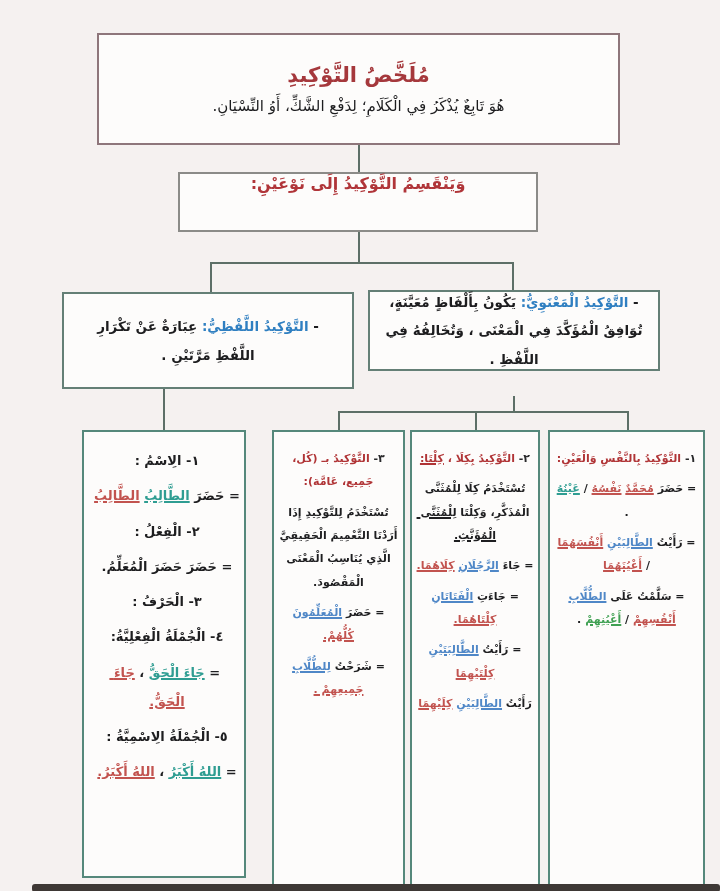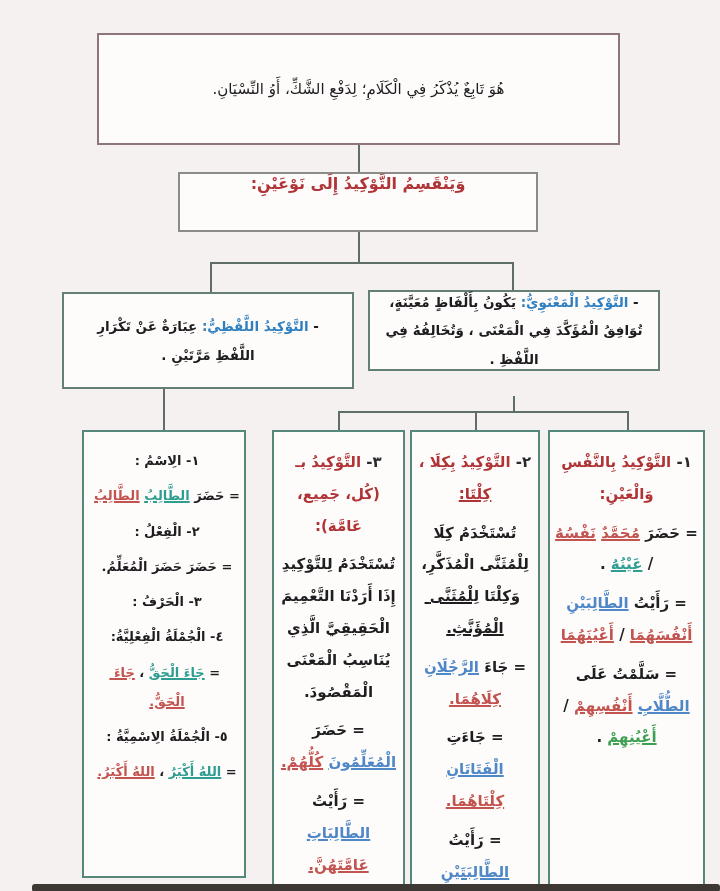--- a/index.html
+++ b/index.html
@@ -14,21 +14,21 @@
   .title-box{border:2px solid #8e767b;display:flex;flex-direction:column;justify-content:center;align-items:center;gap:10px;}
   .title-text{color:#a5383c;font-size:21px;font-weight:bold;}
   .def-text{color:#1d1d1f;font-size:15px;font-weight:normal;}
   .division-box{border:2px solid #8b8b88;display:flex;justify-content:center;align-items:flex-start;}
   .division-text{color:#b03539;font-size:16px;font-weight:bold;}
   .type-box{border:2px solid #64807691;border-color:#647f76;padding:8px 14px;display:flex;align-items:center;}
   .type-box .blk{margin:0;text-align:center;font-size:13.5px;font-weight:bold;line-height:2.1;color:#1d1d1f;}
   .col{border:2px solid #55887b;padding:8px 4px 4px 4px;overflow:hidden;}
   .col .blk{text-align:center;font-weight:bold;color:#1e1e20;}
   .col-wide .blk{font-size:13px;line-height:2.25;margin:6px 0;}
-  .col-narrow .blk{font-size:15px;line-height:2.12;margin:7px 0;}
+  .col-narrow .blk{font-size:11px;line-height:2.12;margin:7px 0;}
   .blk-hdr{color:#b03436;}
   .blk-h{color:#141416;}
   .seg{white-space:pre-wrap;}
   .seg-p{color:inherit;}
   .seg-red{color:#b03436;}
   .seg-n{color:#2a2a2c;}
   .seg-redu{color:#b03436;text-decoration:underline;text-decoration-thickness:1.5px;}
   .seg-term{color:#2f7fc1;}
   .seg-r{color:#c2534f;text-decoration:underline;text-decoration-thickness:1.5px;}
   .seg-b{color:#4f87c7;text-decoration:underline;text-decoration-thickness:1.5px;}
@@ -36,20 +36,21 @@
   .seg-g{color:#3fa052;text-decoration:underline;text-decoration-thickness:1.5px;}
   .seg-u{color:#1e1e20;text-decoration:underline;text-decoration-thickness:1.5px;}
   .shadow-bar{position:absolute;background:#3e3835;border-radius:3px;}
 </style>
 </head>
 <body>
 
 <div class="canvas">
 
   <div class="box title-box" style="left:97px;top:33px;width:523px;height:112px;">
+    <div class="title-text">مُلَخَّصُ التَّوْكِيدِ</div>
     <div class="def-text">هُوَ تَابِعٌ يُذْكَرُ فِي الْكَلَامِ؛ لِدَفْعِ الشَّكِّ، أَوُ النِّسْيَانِ.</div>
   </div>
 
   <div class="line" style="left:358px;top:145px;width:2px;height:27px;"></div>
 
   <div class="box division-box" style="left:178px;top:172px;width:360px;height:60px;">
     <div class="division-text">وَيَنْقَسِمُ التَّوْكِيدُ إِلَى نَوْعَيْنِ:</div>
   </div>
 
   <div class="line" style="left:358px;top:232px;width:2px;height:30px;"></div>
@@ -86,30 +87,30 @@
       <p class="blk blk-h"><span class="seg seg-p">٤- الْجُمْلَةُ الْفِعْلِيَّةُ:</span></p>
       <p class="blk blk-x"><span class="seg seg-p">= </span><span class="seg seg-t">جَاءَ الْحَقُّ</span><span class="seg seg-p"> ، </span><span class="seg seg-r">جَاءَ الْحَقُّ.</span></p>
       <p class="blk blk-h"><span class="seg seg-p">٥- الْجُمْلَةُ الِاسْمِيَّةُ :</span></p>
       <p class="blk blk-x"><span class="seg seg-p">= </span><span class="seg seg-t">اللهُ أَكْبَرُ</span><span class="seg seg-p"> ، </span><span class="seg seg-r">اللهُ أَكْبَرُ.</span></p>
     </div>
 
   <div class="box col col-narrow" style="left:272px;top:430px;width:133px;height:470px;">
       <p class="blk blk-hdr"><span class="seg seg-n">٣- </span><span class="seg seg-red">التَّوْكِيدُ بـ (كُل، جَمِيع، عَامَّة):</span></p>
       <p class="blk blk-body"><span class="seg seg-p">تُسْتَخْدَمُ لِلتَّوْكِيدِ إِذَا أَرَدْنَا التَّعْمِيمَ الْحَقِيقِيَّ الَّذِي يُنَاسِبُ الْمَعْنَى الْمَقْصُودَ.</span></p>
       <p class="blk blk-x"><span class="seg seg-p">= حَضَرَ </span><span class="seg seg-b">الْمُعَلِّمُونَ</span><span class="seg seg-p"> </span><span class="seg seg-r">كُلُّهُمْ.</span></p>
-      <p class="blk blk-x"><span class="seg seg-p">= رَأَيْتُ </span><span class="seg seg-b">الطَّالِبَاتِ</span><span class="seg seg-p"> </span><span class="seg seg-r">عَامَّتَهُنَّ.</span></p>
       <p class="blk blk-x"><span class="seg seg-p">= شَرَحْتُ </span><span class="seg seg-b">لِلطُّلَّابِ</span><span class="seg seg-p"> </span><span class="seg seg-r">جَمِيعِهِمْ .</span></p>
     </div>
 
   <div class="box col col-narrow" style="left:410px;top:430px;width:130px;height:470px;">
       <p class="blk blk-hdr"><span class="seg seg-n">٢- </span><span class="seg seg-red">التَّوْكِيدُ بِكِلَا ، </span><span class="seg seg-redu">كِلْتَا:</span></p>
       <p class="blk blk-body"><span class="seg seg-p">تُسْتَخْدَمُ كِلَا لِلْمُثَنَّى الْمُذَكَّرِ، وَكِلْتَا </span><span class="seg seg-u">لِلْمُثَنَّى الْمُؤَنَّثِ.</span></p>
       <p class="blk blk-x"><span class="seg seg-p">= جَاءَ </span><span class="seg seg-b">الرَّجُلَانِ</span><span class="seg seg-p"> </span><span class="seg seg-r">كِلَاهُمَا.</span></p>
       <p class="blk blk-x"><span class="seg seg-p">= جَاءَتِ </span><span class="seg seg-b">الْفَتَاتَانِ</span><span class="seg seg-p"> </span><span class="seg seg-r">كِلْتَاهُمَا.</span></p>
       <p class="blk blk-x"><span class="seg seg-p">= رَأَيْتُ </span><span class="seg seg-b">الطَّالِبَتَيْنِ</span><span class="seg seg-p"> </span><span class="seg seg-r">كِلْتَيْهِمَا</span></p>
+      <p class="blk blk-x"><span class="seg seg-p">رَأَيْتُ </span><span class="seg seg-b">الطَّالِبَيْنِ</span><span class="seg seg-p"> </span><span class="seg seg-r">كِلَيْهِمَا</span></p>
     </div>
 
   <div class="box col col-narrow" style="left:548px;top:430px;width:157px;height:470px;">
       <p class="blk blk-hdr"><span class="seg seg-n">١- </span><span class="seg seg-red">التَّوْكِيدُ بِالنَّفْسِ وَالْعَيْنِ:</span></p>
       <p class="blk blk-x"><span class="seg seg-p">= حَضَرَ </span><span class="seg seg-r">مُحَمَّدٌ</span><span class="seg seg-p"> </span><span class="seg seg-r">نَفْسُهُ</span><span class="seg seg-p"> / </span><span class="seg seg-t">عَيْنُهُ</span><span class="seg seg-p"> .</span></p>
       <p class="blk blk-x"><span class="seg seg-p">= رَأَيْتُ </span><span class="seg seg-b">الطَّالِبَيْنِ</span><span class="seg seg-p"> </span><span class="seg seg-r">أَنْفُسَهُمَا</span><span class="seg seg-p"> / </span><span class="seg seg-r">أَعْيُنَهُمَا</span></p>
       <p class="blk blk-x"><span class="seg seg-p">= سَلَّمْتُ عَلَى </span><span class="seg seg-b">الطُّلَّابِ</span><span class="seg seg-p"> </span><span class="seg seg-r">أَنْفُسِهِمْ</span><span class="seg seg-p"> / </span><span class="seg seg-g">أَعْيُنِهِمْ</span><span class="seg seg-p"> .</span></p>
     </div>
 
   <div class="shadow-bar" style="left:32px;top:884px;width:688px;height:8px;"></div>

